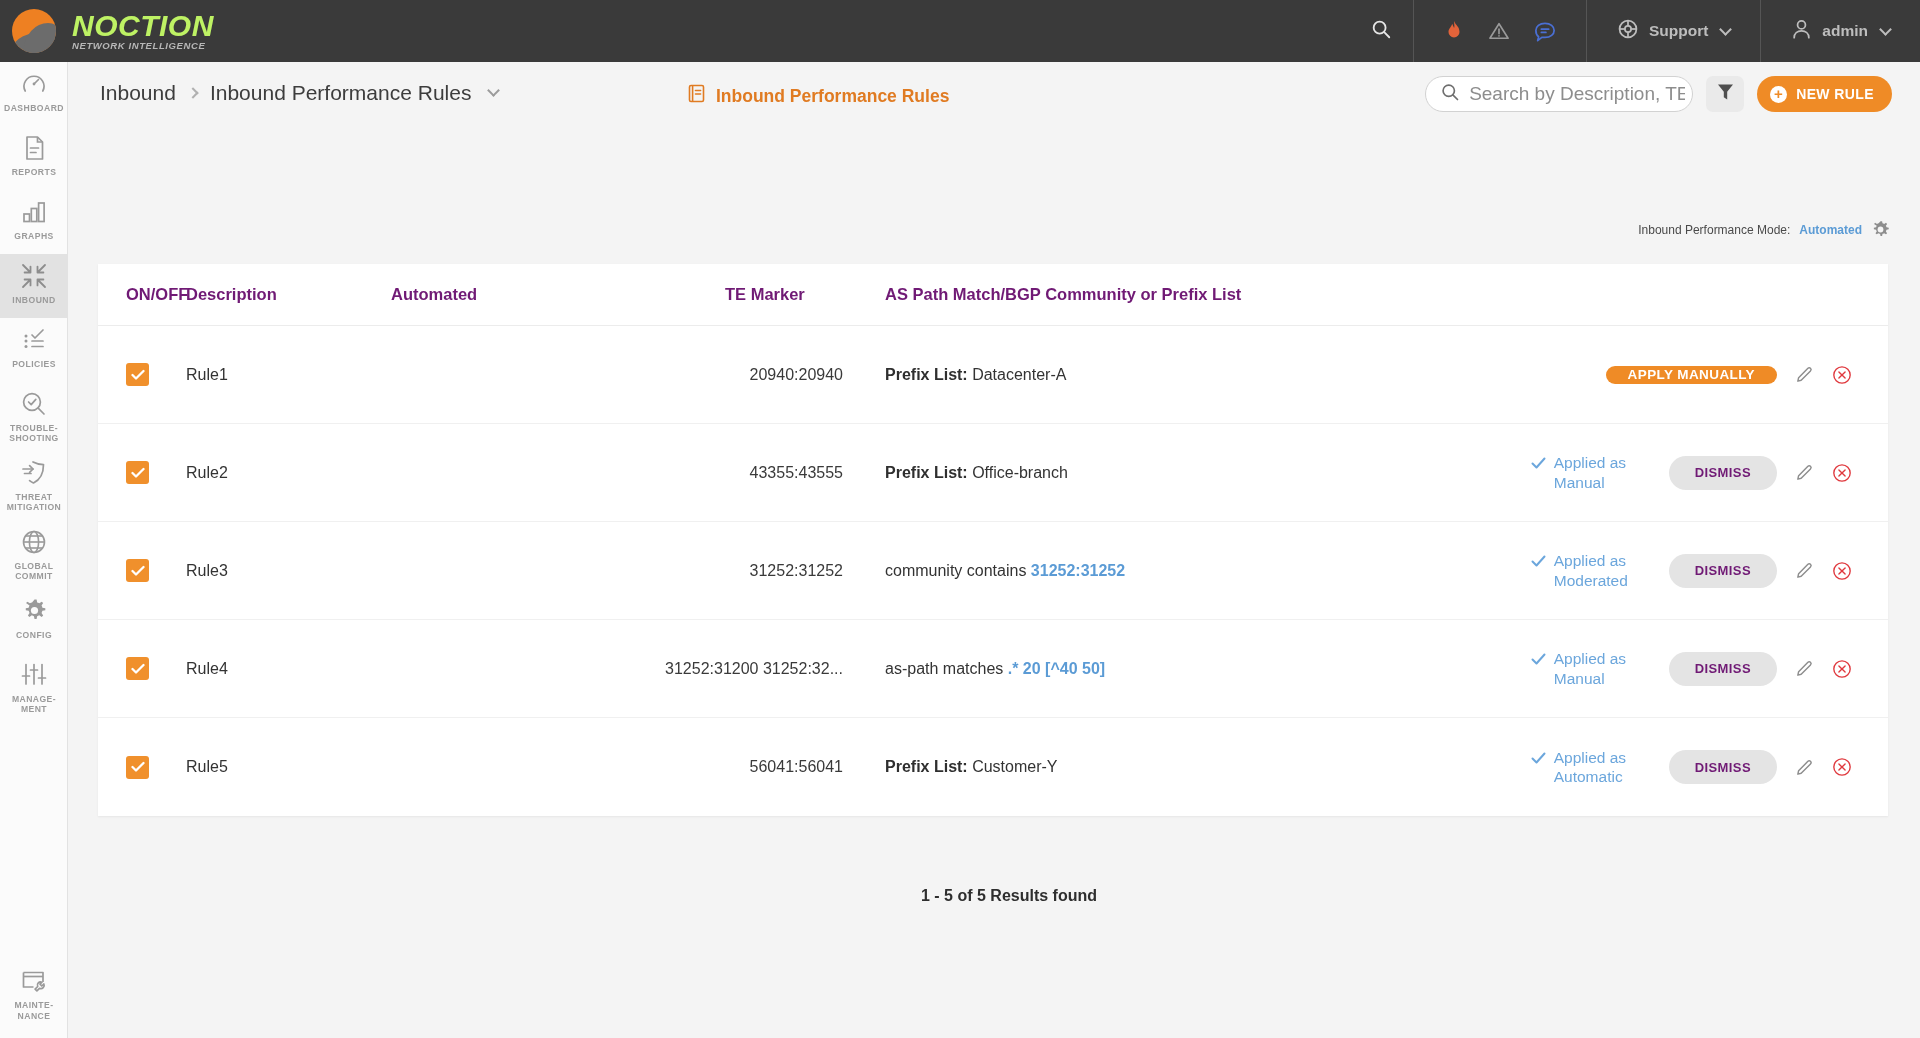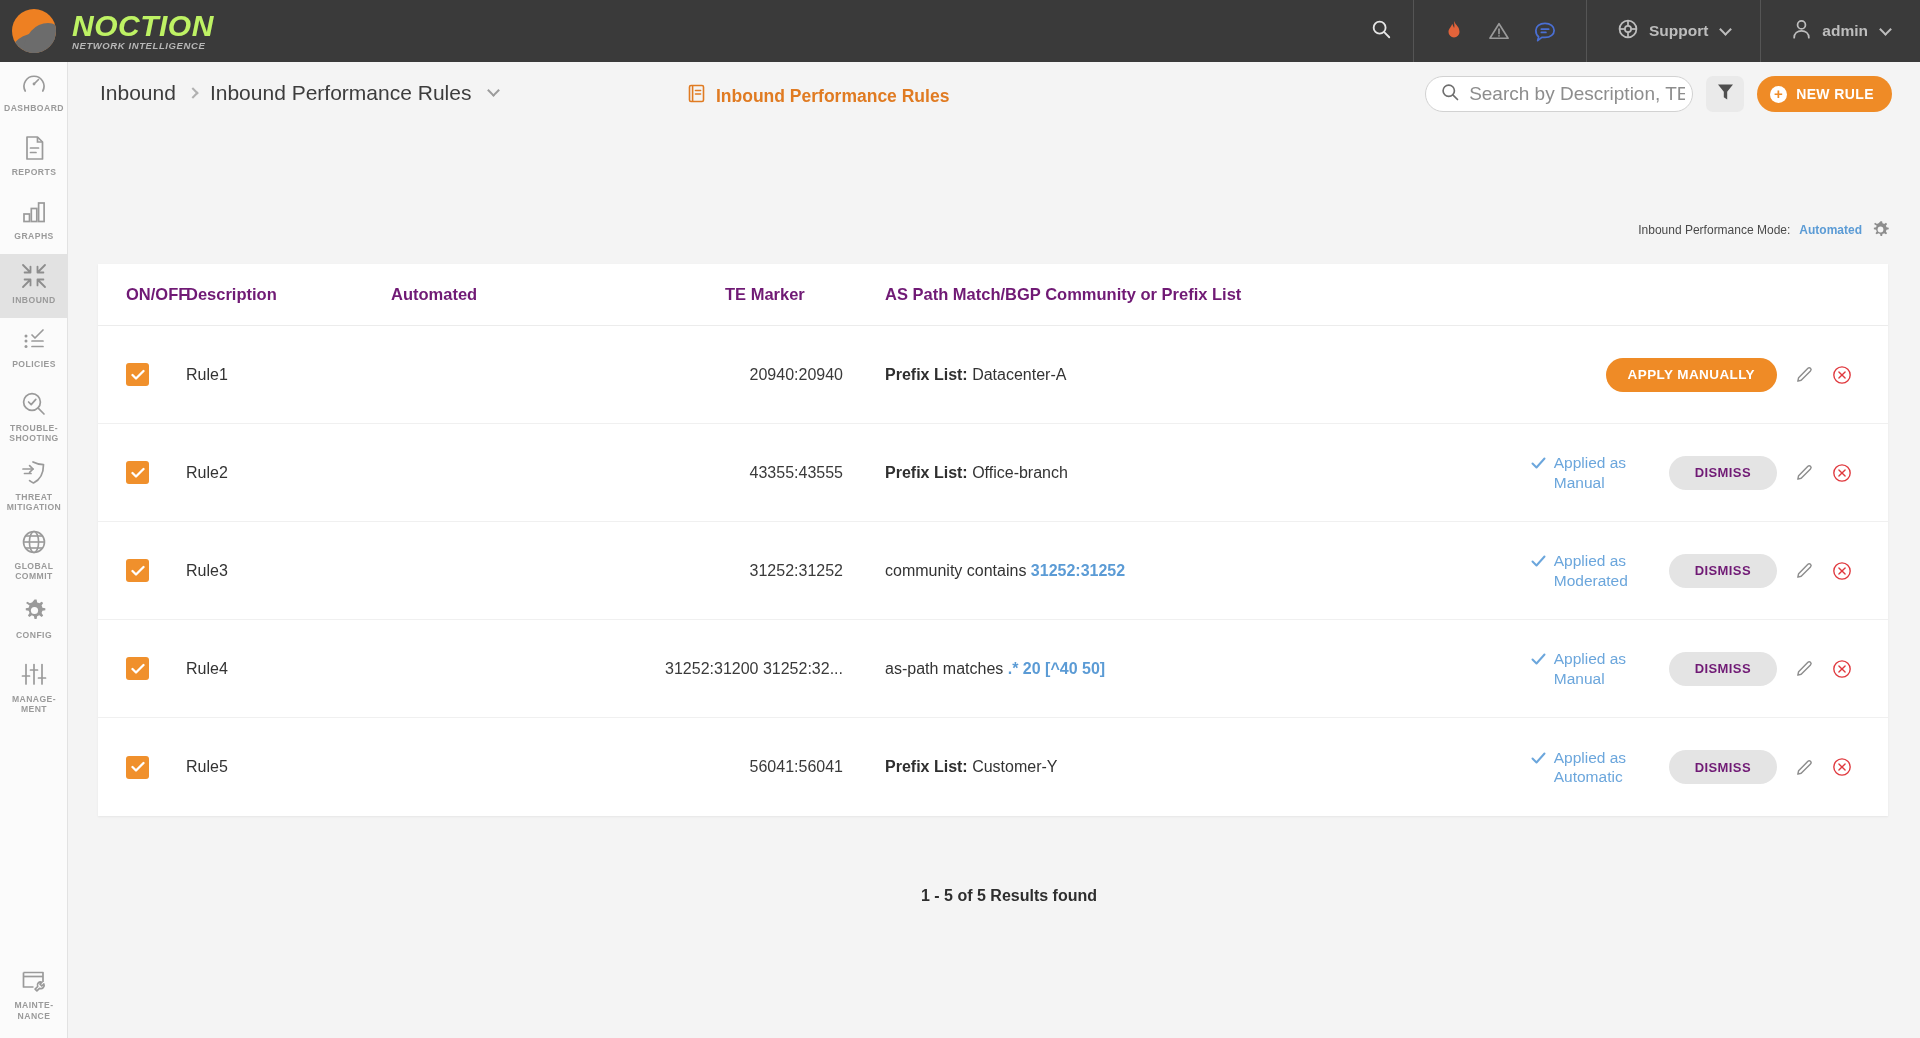--- a/index.html
+++ b/index.html
@@ -236,21 +236,21 @@
   .status {
     display: flex; align-items: flex-start; gap: 8px;
     color: #6ba6dc; font-size: 15.5px; line-height: 1.25;
     width: 120px;
   }
   .status-txt { width: 86px; }
   .check-ico { margin-top: 2px; flex: 0 0 auto; }
 
   .btn-apply {
     background: #ef8b26; color: #fff; border: none; cursor: pointer;
-    border-radius: 17px; height: 34px; padding: 0 22px;
+    border-radius: 17px; height: 18px; padding: 0 22px;
     font-size: 13.5px; font-weight: bold; letter-spacing: .4px;
     font-family: "Liberation Sans", sans-serif;
   }
   .btn-dismiss {
     background: #e4e4e4; color: #701a75; border: none; cursor: pointer;
     border-radius: 17px; height: 34px; padding: 0 26px;
     font-size: 13px; font-weight: bold; letter-spacing: .4px;
     font-family: "Liberation Sans", sans-serif;
   }
   .icon-btn { cursor: pointer; display: flex; align-items: center; }

